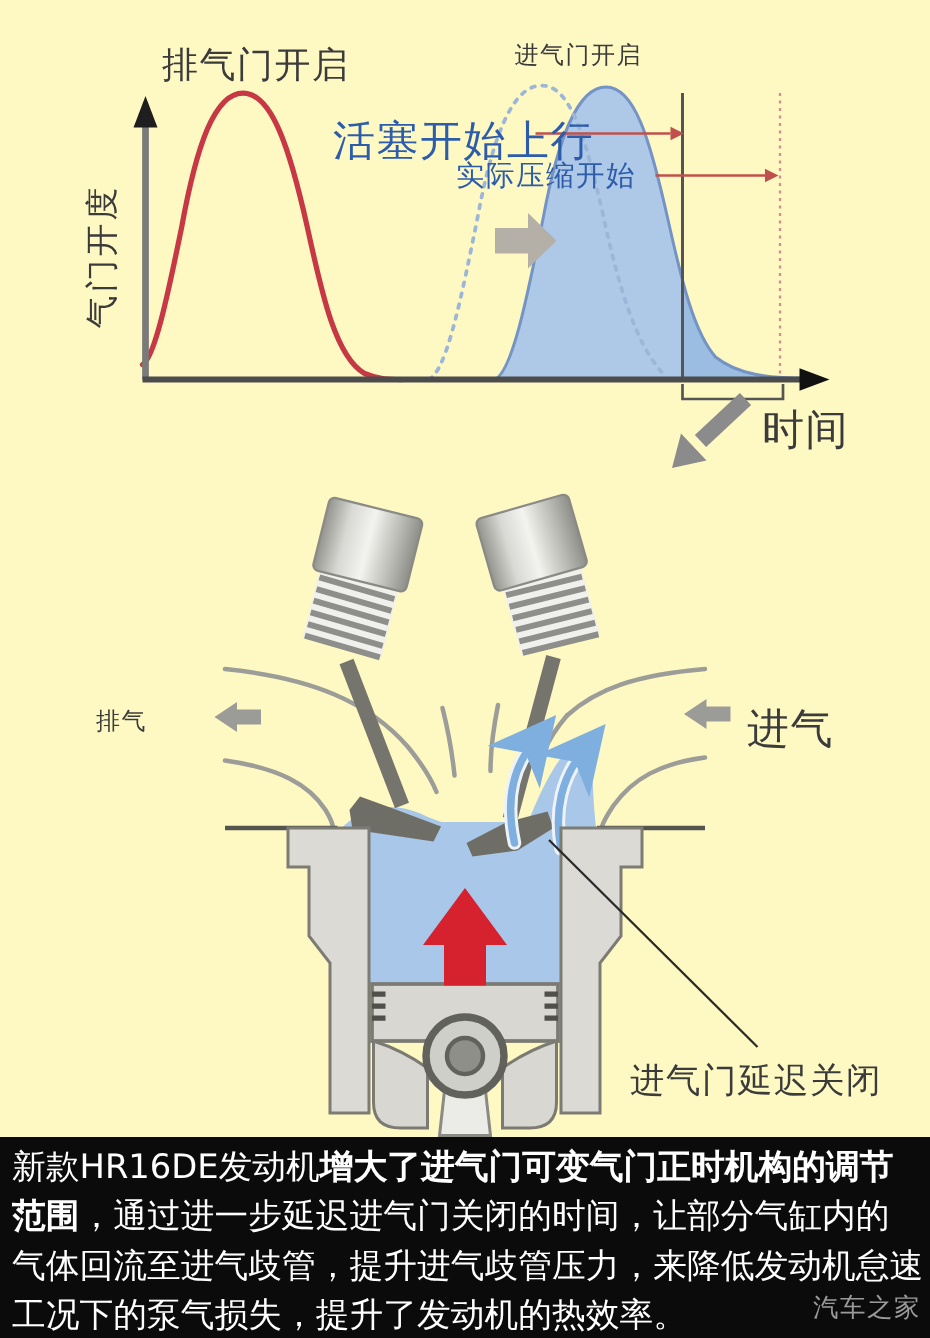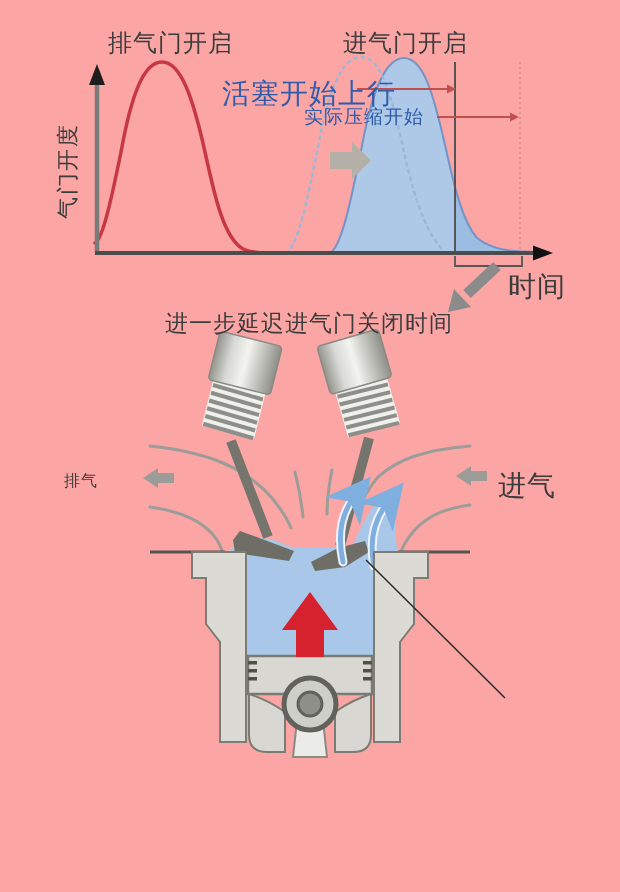--- a/index.html
+++ b/index.html
@@ -1,18 +1,18 @@
 <!DOCTYPE html>
 <html><head>
 <meta charset="utf-8">
 <style>
   html,body{margin:0;padding:0;background:#888;}
   .stage{
     position:relative;width:620px;height:892px;margin:0 auto;
-    background:#fca5a5;overflow:hidden;
+    background:#fef9c3;overflow:hidden;
     font-family:"DejaVu Sans","Liberation Sans",sans-serif;
   }
   .stage svg{position:absolute;left:0;top:0;}
   .lbl{position:absolute;white-space:nowrap;color:#3b3b3b;letter-spacing:1px;}
   .lbl-dark{color:#3b3b3b;}
   .lbl-blue{color:#2d5cab;}
   .ylab{
     position:absolute;left:18px;top:156px;width:100px;text-align:center;
     transform:rotate(-90deg);transform-origin:50% 50%;
     font-size:22px;color:#3b3b3b;letter-spacing:2px;
@@ -192,24 +192,31 @@
         <circle cx="310" cy="704" r="12" fill="#8f8f89" stroke="#62625c" stroke-width="3"></circle>
       </g>
 
       <polygon points="310,592 338,630 324,630 324,657 296,657 296,630 282,630" fill="#d6212f"></polygon>
 
       <line x1="366" y1="560" x2="505" y2="698" stroke="#2a2a2a" stroke-width="1.5"></line>
     </g>
   </svg>
 
   <div class="lbl lbl-dark" style="left:108px;top:27px;font-size:24px;">排气门开启</div>
-  <div class="lbl lbl-dark" style="left:343px;top:27px;font-size:24px;">进气门开启</div>
+  <div class="lbl lbl-dark" style="left:343px;top:27px;font-size:16px;">进气门开启</div>
   <div class="lbl lbl-blue" style="left:222px;top:75px;font-size:28px;">活塞开始上行</div>
   <div class="lbl lbl-blue" style="left:304px;top:104px;font-size:19px;">实际压缩开始</div>
   <div class="ylab">气门开度</div>
   <div class="lbl lbl-dark" style="left:508px;top:268px;font-size:28px;">时间</div>
 
-  <div class="lbl lbl-dark" style="left:165px;top:308px;font-size:23px;">进一步延迟进气门关闭时间</div>
   <div class="lbl lbl-dark" style="left:64px;top:471px;font-size:16px;">排气</div>
   <div class="lbl lbl-dark" style="left:498px;top:467px;font-size:28px;">进气</div>
-
+  <div class="lbl lbl-dark" style="left:420px;top:705px;font-size:23px;">进气门延迟关闭</div>
+
+  <div class="caption">
+    <div class="cline"><span>新款HR16DE发动机</span><b>增大了进气门可变气门正时机构的调节</b></div>
+    <div class="cline"><b>范围</b><span>，通过进一步延迟进气门关闭的时间，让部分气缸内的</span></div>
+    <div class="cline">气体回流至进气歧管，提升进气歧管压力，来降低发动机怠速</div>
+    <div class="cline">工况下的泵气损失，提升了发动机的热效率。</div>
+    <span class="watermark">汽车之家</span>
+  </div>
 
 </div>
 
 </body></html>

